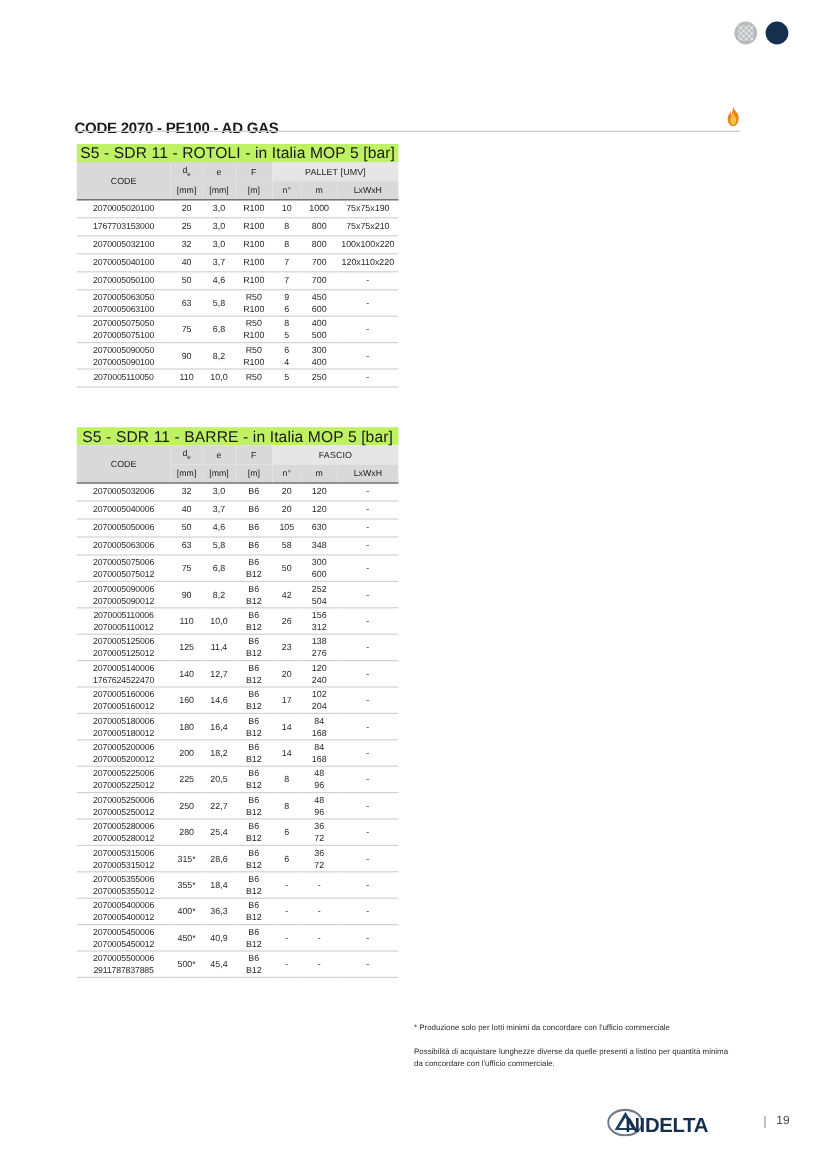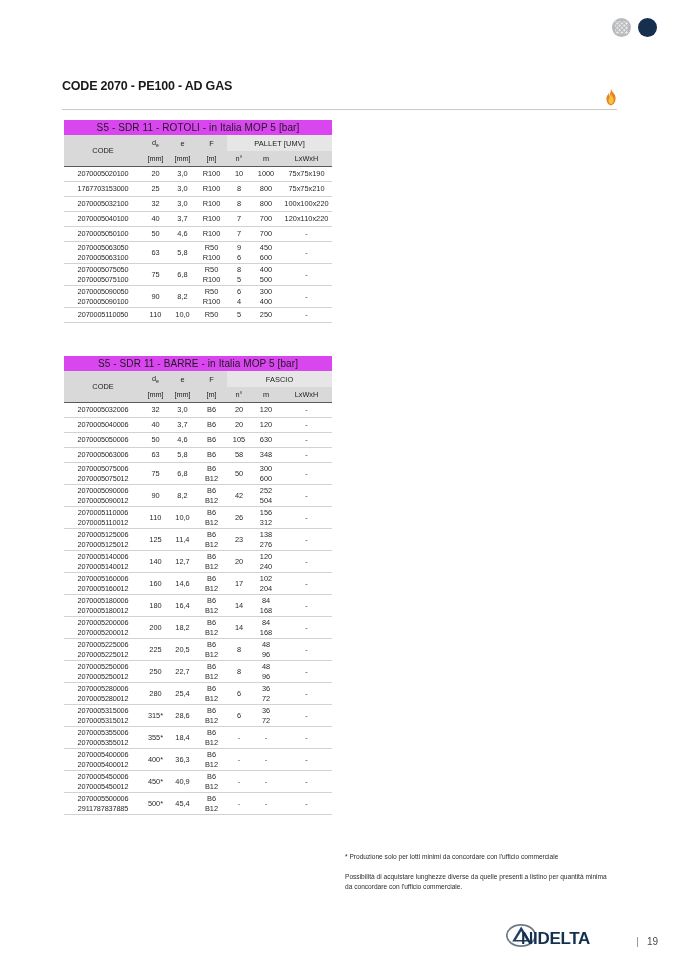--- a/index.html
+++ b/index.html
@@ -44,21 +44,21 @@
       radial-gradient(circle, #e9eaec 1.1px, transparent 1.3px);
     background-size: 4.6px 4.6px;
     background-position: 0 0, 2.3px 2.3px;
   }
   .marker-solid { background: #15304f; }
 
   
   .page-title {
     position: absolute;
     left: 62px;
-    top: 79px;
+    top: 100px;
     font-size: 12.5px;
     font-weight: bold;
     letter-spacing: -0.2px;
     color: #1a1a1a;
     white-space: nowrap;
   }
   .title-rule {
     position: absolute;
     left: 62px;
     top: 109px;
@@ -87,22 +87,22 @@
   table.spec td, table.spec th {
     padding: 0;
     font-weight: normal;
     text-align: center;
     vertical-align: middle;
     color: #1a1a1a;
   }
 
   
   .band-title td {
-    background: #d946ef;
-    font-size: 10px;
+    background: #bef264;
+    font-size: 13px;
     font-weight: bold;
     height: 15px;
     letter-spacing: 0.1px;
   }
 
   
   .hdr td {
     background: #d9d9d9;
     font-size: 7.3px;
   }
@@ -150,21 +150,21 @@
     color: #2d2d2d;
   }
   .footnotes p { margin: 0 0 10px 0; }
 
   
   .footer {
     position: absolute;
     right: 20px;
     bottom: 12px;
     display: flex;
-    align-items: flex-end;
+    align-items: center;
     gap: 9px;
   }
   .logo { display: block; }
   .page-num {
     font-size: 10px;
     color: #4a4a4a;
     padding-left: 9px;
     border-left: 1.2px solid #9b9b9b;
     line-height: 1;
   }
@@ -562,21 +562,21 @@
           </td>
           <td>
             <span class="stack">138</span>
             <span class="stack">276</span>
           </td>
           <td>-</td>
         </tr>
         <tr class="data dbl">
           <td class="code">
             <span class="stack">2070005140006</span>
-            <span class="stack">2070005140012</span>
+            <span class="stack">1767624522470</span>
           </td>
           <td>140</td>
           <td>12,7</td>
           <td>
             <span class="stack">B6</span>
             <span class="stack">B12</span>
           </td>
           <td>
             <span class="stack">20</span>
           </td>

